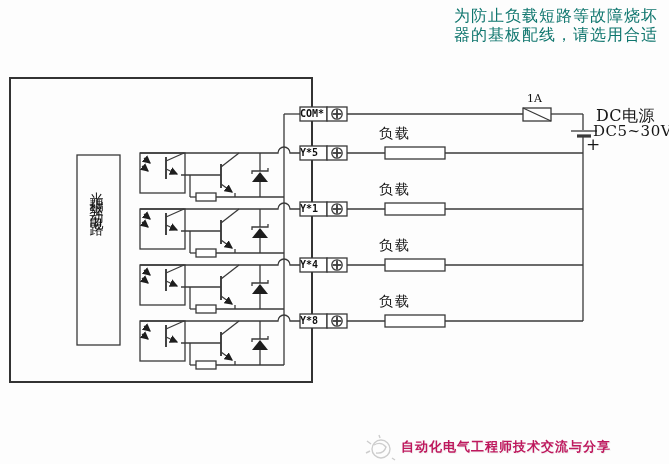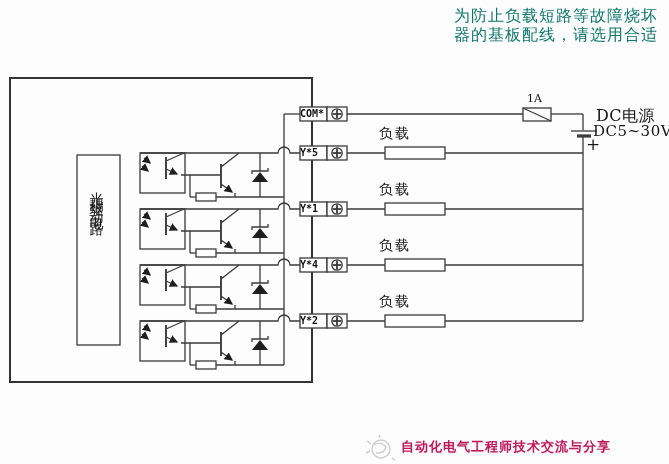--- a/index.html
+++ b/index.html
@@ -129,21 +129,21 @@
 
   <div class="txt fuse-lbl">1A</div>
   <div class="txt dc-title">DC电源</div>
   <div class="txt dc-range">DC5~30V</div>
   <div class="txt plus">+</div>
 
   <div class="txt term-lbl" style="top:107px">COM*</div>
   <div class="txt term-lbl" style="top:146px">Y*5</div>
   <div class="txt term-lbl" style="top:202px">Y*1</div>
   <div class="txt term-lbl" style="top:258px">Y*4</div>
-  <div class="txt term-lbl" style="top:314px">Y*2</div>
+  <div class="txt term-lbl" style="top:314px">Y*8</div>
 
   <div class="txt load-lbl" style="top:125px">负载</div>
   <div class="txt load-lbl" style="top:181px">负载</div>
   <div class="txt load-lbl" style="top:237px">负载</div>
   <div class="txt load-lbl" style="top:293px">负载</div>
 
   <div class="txt driver-lbl">光耦驱动电路</div>
 
   <div class="txt wm-text">自动化电气工程师技术交流与分享</div>
 

